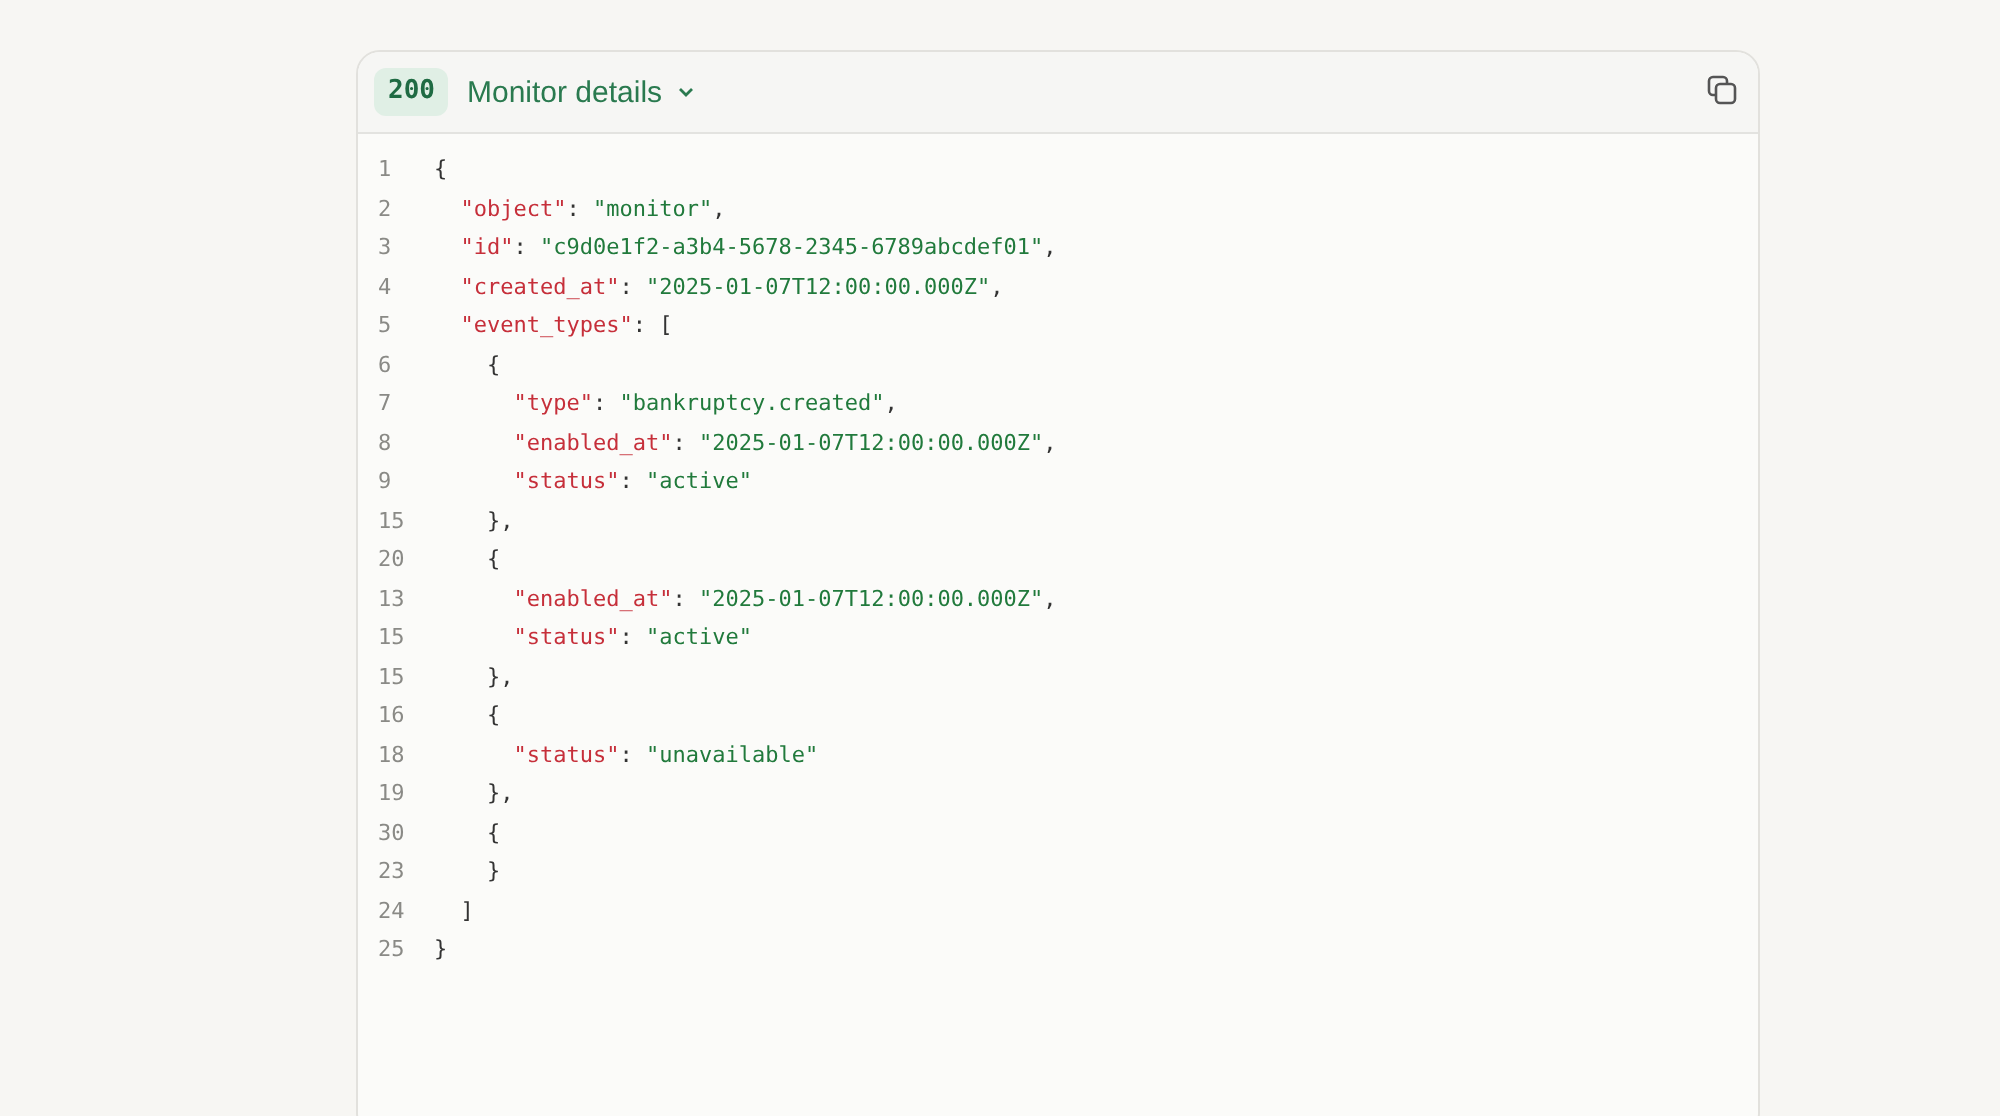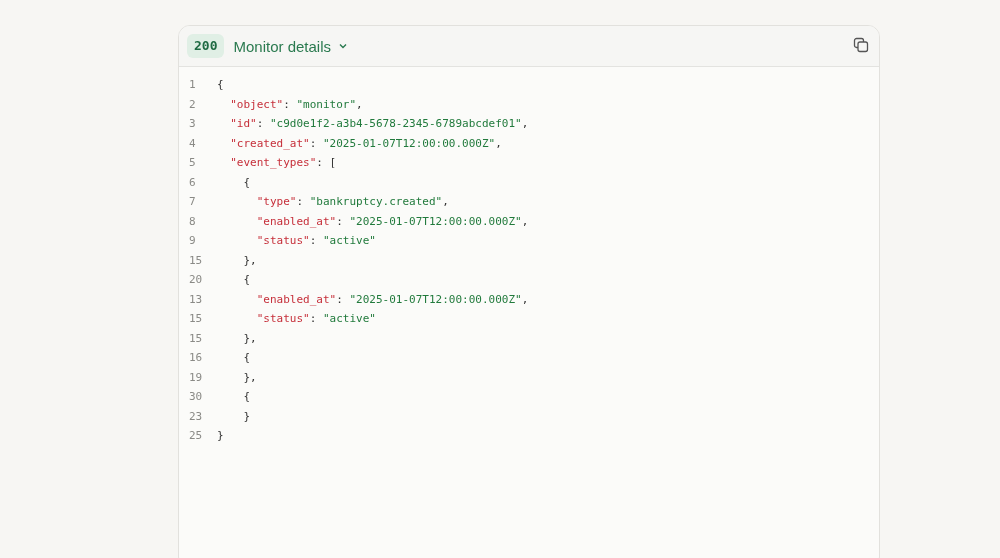--- a/index.html
+++ b/index.html
@@ -61,18 +61,20 @@
       <div class="line"><span class="ln">6</span><span class="txt">    <span>{</span></span></div>
       <div class="line"><span class="ln">7</span><span class="txt">      <span class="k">"type"</span><span>: </span><span class="s">"bankruptcy.created"</span><span>,</span></span></div>
       <div class="line"><span class="ln">8</span><span class="txt">      <span class="k">"enabled_at"</span><span>: </span><span class="s">"2025-01-07T12:00:00.000Z"</span><span>,</span></span></div>
       <div class="line"><span class="ln">9</span><span class="txt">      <span class="k">"status"</span><span>: </span><span class="s">"active"</span></span></div>
       <div class="line"><span class="ln">15</span><span class="txt">    <span>},</span></span></div>
       <div class="line"><span class="ln">20</span><span class="txt">    <span>{</span></span></div>
       <div class="line"><span class="ln">13</span><span class="txt">      <span class="k">"enabled_at"</span><span>: </span><span class="s">"2025-01-07T12:00:00.000Z"</span><span>,</span></span></div>
       <div class="line"><span class="ln">15</span><span class="txt">      <span class="k">"status"</span><span>: </span><span class="s">"active"</span></span></div>
       <div class="line"><span class="ln">15</span><span class="txt">    <span>},</span></span></div>
       <div class="line"><span class="ln">16</span><span class="txt">    <span>{</span></span></div>
+      <div class="line"><span class="ln">18</span><span class="txt">      <span class="k">"status"</span><span>: </span><span class="s">"unavailable"</span></span></div>
       <div class="line"><span class="ln">19</span><span class="txt">    <span>},</span></span></div>
       <div class="line"><span class="ln">30</span><span class="txt">    <span>{</span></span></div>
       <div class="line"><span class="ln">23</span><span class="txt">    <span>}</span></span></div>
+      <div class="line"><span class="ln">24</span><span class="txt">  <span>]</span></span></div>
       <div class="line"><span class="ln">25</span><span class="txt"><span>}</span></span></div>
     </div>
 </div>
 
 </body></html>

